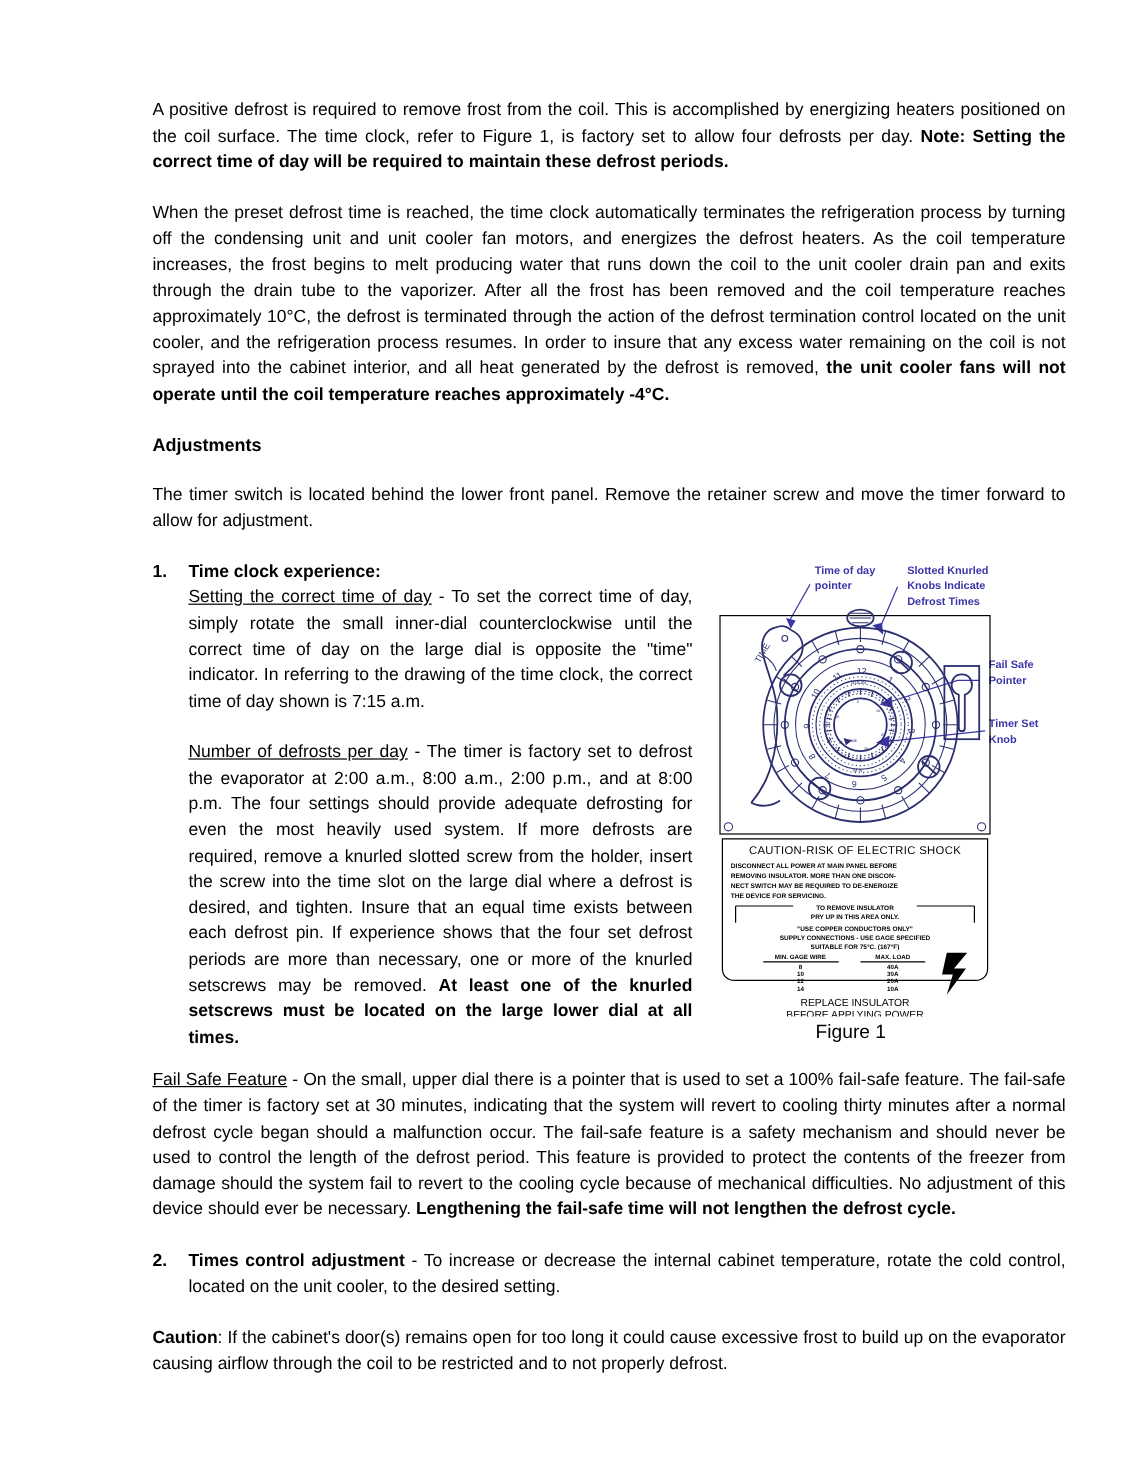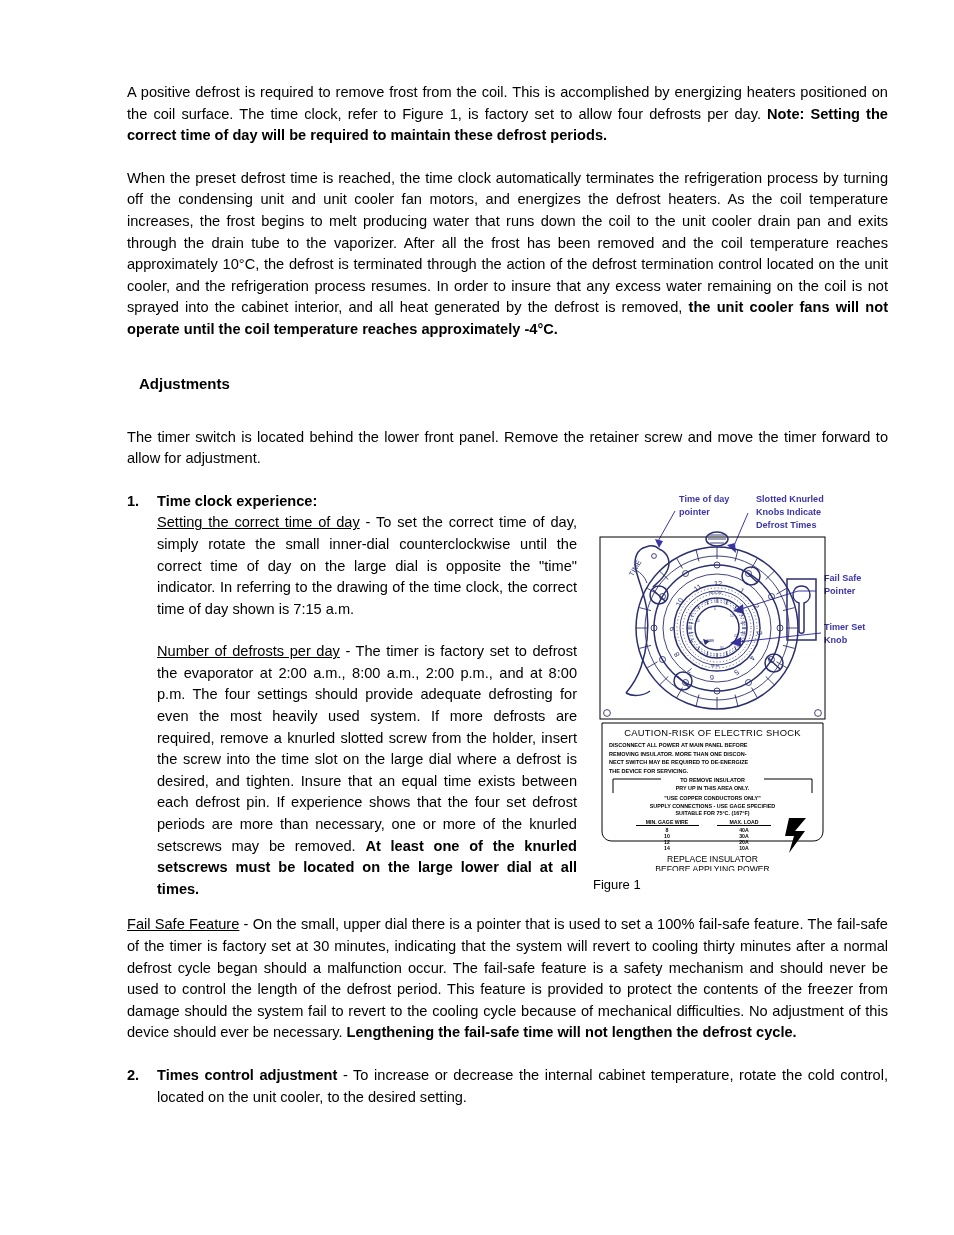--- a/index.html
+++ b/index.html
@@ -24,21 +24,21 @@
     font-size: 14.6px;
     line-height: 21.6px;
     text-align: justify;
     text-justify: inter-word;
   }
   .gap { height: 21px; }
   .gap-sm { height: 14px; }
   b, .b { font-weight: bold; }
   .u { text-decoration: underline; }
   h2.heading {
-    margin: 12px;
+    margin: 0;
     font-size: 15px;
     font-weight: bold;
     line-height: 20px;
   }
 
   
   .list-item { display: flex; }
   .list-num {
     width: 30px;
     flex: 0 0 30px;
@@ -55,21 +55,22 @@
   .col-right {
     flex: 1 1 auto;
     padding-left: 14px;
     position: relative;
   }
 
   
   .figure-wrap { width: 297px; position: relative; margin-left: 2px;}
   .fig-svg { display: block; }
   .fig-caption {
-    font-size: 13px;
+    text-align: center;
+    font-size: 16px;
     line-height: 20px;
     margin-top: 4px;
     width: 232px;
   }
 
   .callout-text {
     font-family: "Liberation Sans", sans-serif;
     font-size: 9.1px;
     font-weight: bold;
     fill: #3b35a8;
@@ -426,14 +427,15 @@
 
   <div class="list-item">
     <div class="list-num">2.</div>
     <div class="list-body">
       <p><b>Times control adjustment</b><span> - To increase or decrease the internal cabinet temperature, rotate the cold control, located on the unit cooler, to the desired setting.</span></p>
     </div>
   </div>
 
   <div class="gap"></div>
 
+  <p><b>Caution</b><span>: If the cabinet's door(s) remains open for too long it could cause excessive frost to build up on the evaporator causing airflow through the coil to be restricted and to not properly defrost.</span></p>
 
 </div>
 
 </body></html>

